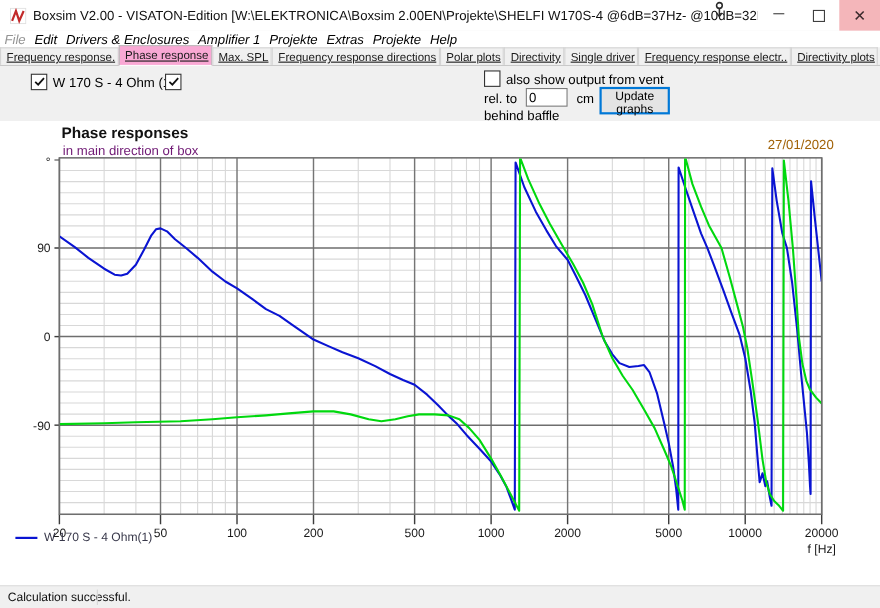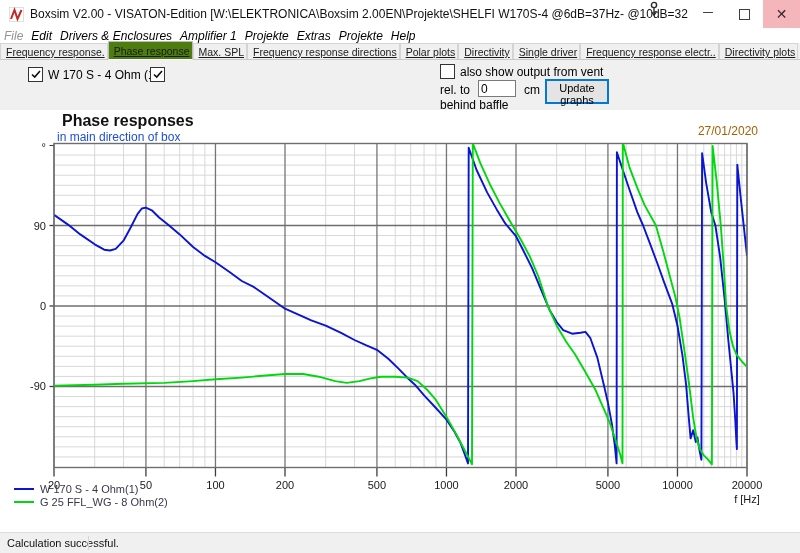--- a/index.html
+++ b/index.html
@@ -24,37 +24,37 @@
   
   .menubar{position:absolute;left:0;top:28px;width:800px;height:15px;background:#fff;
     display:flex;align-items:center;font-size:12px;}
   .menuitem{padding:0 4px;white-space:nowrap;font-style:italic;}
   .menuitem.disabled{color:#949494;}
   
   .tabrow{position:absolute;left:0;top:43px;width:800px;height:16px;background:#f0f0f0;
     display:flex;align-items:flex-end;border-bottom:1px solid #c9c9c9;}
   .tab{font-size:10.5px;padding:2px 2px 1px 5px;white-space:nowrap;background:#f0f0f0;
     border:1px solid #d4d4d4;border-bottom:none;color:#1a1a1a;height:12px;line-height:12px;text-decoration:underline;}
-  .tab.active{background:#4d7c0f;height:14px;line-height:14px;border-color:#bdbdbd;
+  .tab.active{background:#f9a8d4;height:14px;line-height:14px;border-color:#bdbdbd;
     margin-bottom:-1px;border-bottom:1px solid #fbfbfb;text-align:center;}
   
   .controls{position:absolute;left:0;top:60px;width:800px;height:50px;background:#f0f0f0;}
   .chk{position:absolute;display:flex;align-items:center;font-size:12px;white-space:nowrap;}
   .chkbox{width:13px;height:13px;background:#fff;border:1px solid #333;display:inline-flex;
     align-items:center;justify-content:center;margin-right:5px;flex:0 0 auto;}
   .chkbox svg{display:block;}
   .lbl{position:absolute;font-size:12px;white-space:nowrap;}
   .ventinput{position:absolute;left:478px;top:80px;width:32px;height:15px;border:1px solid #7a7a7a;
     font-size:12px;font-family:"Liberation Sans",sans-serif;padding:0 2px;background:#fff;}
   .updbtn{position:absolute;left:545px;top:79px;width:64px;height:25px;background:#e4e4e4;
     border:2px solid #0078d7;font-size:11px;font-family:Liberation Sans, sans-serif;color:#000;}
   
   .chartarea{position:absolute;left:0;top:110px;width:800px;height:423px;background:#fff;}
-  .charttitle{position:absolute;left:62px;top:2px;font-size:16px;font-weight:bold;color:#111;}
-  .chartsub{position:absolute;left:57px;top:20px;font-size:12px;color:#1d4ed8;}
+  .charttitle{position:absolute;left:56px;top:2px;font-size:14px;font-weight:bold;color:#111;}
+  .chartsub{position:absolute;left:57px;top:20px;font-size:12px;color:#701a75;}
   .chartdate{position:absolute;right:42px;top:14px;font-size:12px;color:#a16207;}
   .legend{position:absolute;left:14px;font-size:11px;color:#38384a;display:flex;align-items:center;white-space:nowrap;}
   .legswatch{display:inline-block;width:20px;height:0;border-top:2px solid #000;margin-right:6px;}
   
   .statusbar{position:absolute;left:0;bottom:0;width:800px;height:20px;background:#f0f0f0;
     border-top:1px solid #dcdcdc;font-size:11px;display:flex;align-items:center;}
   .statustext{padding-left:7px;color:#111;}
   .statussep{position:absolute;left:88px;top:3px;bottom:3px;border-left:1px solid #d5d5d5;}
 </style>
 </head>
@@ -242,22 +242,18 @@
       <g clip-path="url(#plotclip)">
         <polyline points="54.0,104.8 68.0,114.6 80.3,124.4 94.7,134.3 104.2,139.7 110.1,140.5 115.7,138.8 123.5,130.7 130.8,117.3 137.6,103.9 141.8,98.5 145.9,97.6 151.8,100.3 159.1,107.5 169.1,115.5 179.7,124.4 193.1,137.0 204.9,145.9 215.5,152.2 229.5,162.0 241.8,171.0 254.1,177.2 265.7,185.3 277.2,193.3 285.0,198.7 299.0,204.9 311.3,210.3 325.7,215.7 341.1,222.8 354.5,230.0 366.4,235.4 376.9,239.8 388.3,248.8 398.5,258.6 406.3,266.7 414.9,274.7 424.1,285.4 435.9,298.0 446.5,309.6 454.2,321.2 460.5,332.8 464.8,344.5 468.0,353.4 468.7,37.7 476.6,60.0 487.1,82.4 496.7,99.4 505.4,113.7 516.0,126.2 523.3,140.5 532.2,158.4 542.3,182.6 549.8,200.5 556.7,212.1 563.2,220.1 572.1,223.7 580.4,222.8 585.5,221.9 590.4,228.2 597.4,247.9 603.8,274.7 607.9,292.6 611.9,314.1 614.7,334.6 616.6,353.4 616.9,42.2 622.8,60.0 629.5,79.7 637.3,102.1 643.1,115.5 649.9,133.4 657.6,154.0 664.6,173.6 672.3,194.2 677.5,215.7 682.4,245.2 686.1,274.7 688.8,307.8 690.6,328.4 693.2,320.3 695.8,332.0 697.4,327.5 699.8,341.8 701.4,349.8 702.1,43.1 706.1,72.6 711.2,102.1 715.4,115.5 720.1,146.8 724.6,188.8 728.3,230.0 731.3,260.4 733.6,283.7 735.3,310.5 736.4,332.0 736.9,339.1 737.3,54.7 740.8,88.7 743.9,117.3 747.0,145.9" fill="none" stroke="#0a14d2" stroke-width="1.9" stroke-linejoin="round"></polyline>
         <polyline points="54.0,275.6 94.7,274.7 123.5,273.8 164.2,272.9 193.1,271.1 215.5,269.3 241.8,267.6 262.6,265.8 285.0,264.0 303.3,264.0 318.8,266.7 335.2,271.1 346.7,272.9 359.4,271.1 370.7,268.4 380.9,266.7 395.2,266.7 407.8,267.6 417.6,271.1 426.6,279.2 435.9,289.9 446.5,306.9 456.0,323.9 463.1,337.3 468.8,348.1 472.0,354.3 472.8,33.2 480.2,52.9 490.4,75.3 499.7,93.1 510.9,112.8 520.9,129.8 530.0,146.8 538.4,166.5 547.9,196.0 556.7,215.7 566.2,231.8 575.0,244.3 585.5,262.2 595.1,279.2 603.8,298.9 609.9,313.2 615.6,330.2 620.2,344.5 622.5,353.4 622.8,32.3 629.5,57.4 637.3,77.9 644.5,94.9 655.9,115.5 663.5,142.3 670.2,167.4 675.4,187.1 679.4,206.7 684.2,238.9 688.8,272.0 693.2,307.8 696.6,328.4 699.8,339.1 703.8,345.4 708.3,349.8 711.9,354.3 712.6,35.9 716.8,72.6 720.8,115.5 724.0,160.2 726.2,196.0 729.5,221.0 733.0,236.2 736.4,244.3 741.9,251.5 747.0,256.8" fill="none" stroke="#00d80e" stroke-width="1.9" stroke-linejoin="round"></polyline>
       </g>
       <text x="747" y="392.5" text-anchor="middle" font-size="11" font-family="&quot;Liberation Sans&quot;,&quot;DejaVu Sans&quot;,sans-serif" fill="#191919">f [Hz]</text>
     </svg>
   <div class="legend" style="top:373px;">
     <span class="legswatch" id="sw0" style="border-top-color: rgb(10, 20, 210);"></span>
     <span>W 170 S - 4 Ohm(1)</span>
   </div>
-  <div class="legend" style="top:386px;">
-    <span class="legswatch" id="sw1" style="border-top-color: rgb(0, 216, 14);"></span>
-    <span>G 25 FFL_WG - 8 Ohm(2)</span>
-  </div>
 </div>
 
 <div class="statusbar">
   <span class="statustext">Calculation successful.</span>
   <span class="statussep"></span>
 </div>
 
 </body></html>

